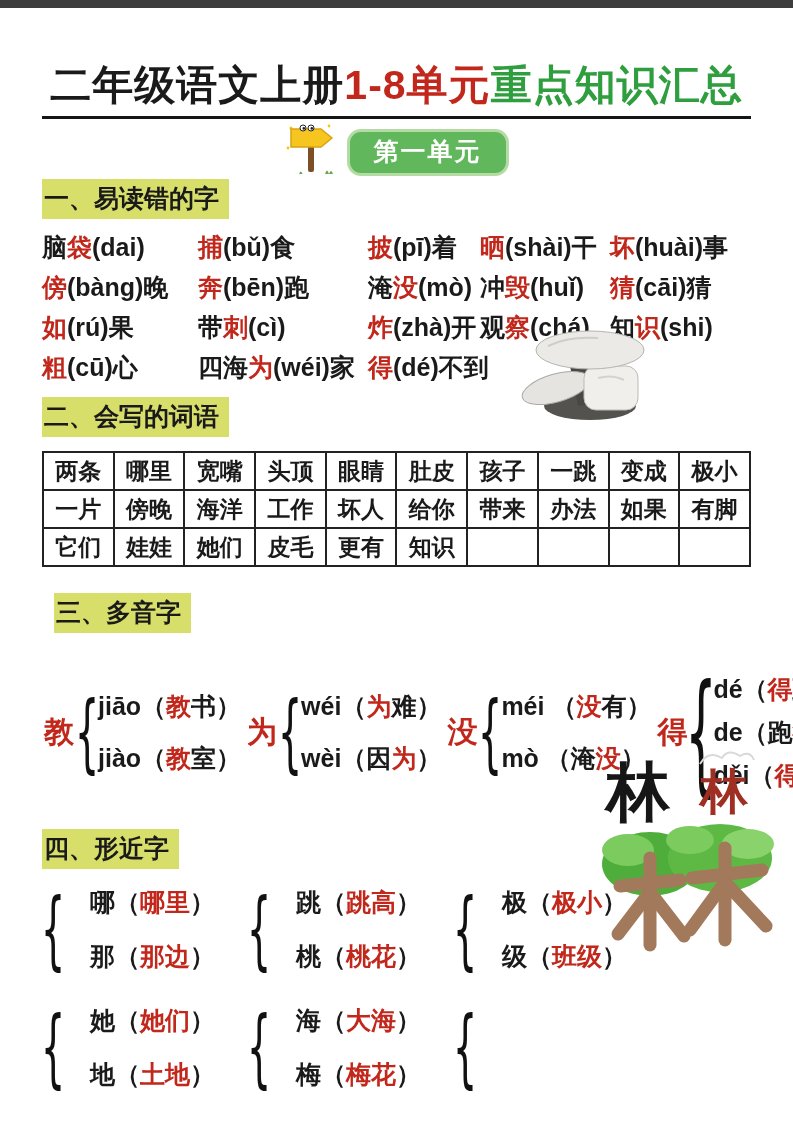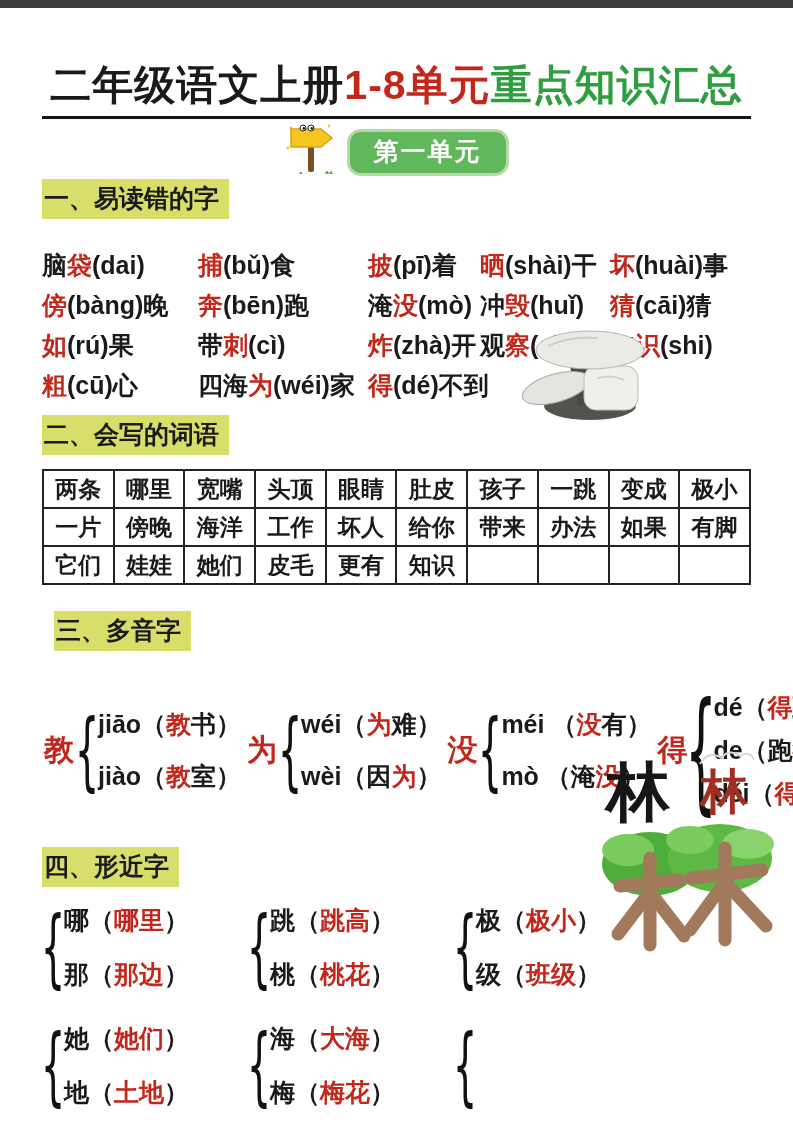--- a/index.html
+++ b/index.html
@@ -22,21 +22,21 @@
   .title-rule{border:none;border-top:3px solid #151515;margin-top:6px;}
   
   .unit-row{margin-top:6px;display:flex;justify-content:center;align-items:center;gap:10px;height:54px;}
   .badge{background:var(--badge);border:3px solid var(--badge-border);border-radius:14px;
     color:#fff;font-size:25px;font-weight:900;padding:3px 24px 5px;letter-spacing:2px;}
   
   .sec-heading{font-size:25px;font-weight:900;}
   .sec-heading .hl{background:var(--highlight);padding:3px 10px 4px 2px;display:inline-block;}
   .red{color:var(--red);}
   
-  .misread{margin-top:26px;}
+  .misread{margin-top:8px;}
   .m-row{display:grid;grid-template-columns:156px 170px 112px 130px 1fr;
     font-size:25px;font-weight:700;height:40px;align-items:center;white-space:nowrap;}
   .m-row.cols-3{grid-template-columns:156px 170px 1fr;}
   
   .words-table{margin-top:14px;width:100%;border-collapse:collapse;table-layout:fixed;padding-left:20px;}
   .words-table td{border:2px solid #222;height:38px;text-align:center;
     font-size:23px;font-weight:700;}
   
   .poly-row{margin-top:22px;display:flex;align-items:center;gap:6px;margin-left:2px;}
   .poly-group{display:flex;align-items:center;}
@@ -44,21 +44,21 @@
   .brace{font-family:"DejaVu Sans",sans-serif;font-weight:400;color:#111;
     display:flex;align-items:center;justify-content:center;}
   .brace-2{font-size:86px;width:22px;transform:scaleX(.45);}
   .brace-3{font-size:132px;width:24px;transform:scaleX(.38);}
   .poly-lines{display:flex;flex-direction:column;gap:22px;}
   .poly-lines.tight{gap:13px;}
   .poly-line{font-size:25px;font-weight:700;white-space:nowrap;line-height:30px;}
   
   .xjz-grid{margin-top:10px;display:grid;grid-template-columns:206px 206px 1fr;
     row-gap:18px;margin-left:0;}
-  .xjz-lines{display:flex;flex-direction:column;gap:24px;}
+  .xjz-lines{display:flex;flex-direction:column;gap:24px;margin-left:26px;}
   .xjz-line{font-size:25px;font-weight:700;white-space:nowrap;line-height:30px;}
   
   .stone-ill{position:absolute;left:518px;top:326px;}
   .forest-ill{position:absolute;left:592px;top:742px;}
   .sec2-heading{margin-top:10px;}
   .sec3-heading{margin-top:26px;padding-left:12px;}
   .sec4-heading{margin-top:20px;}
 </style>
 </head>
 <body>

